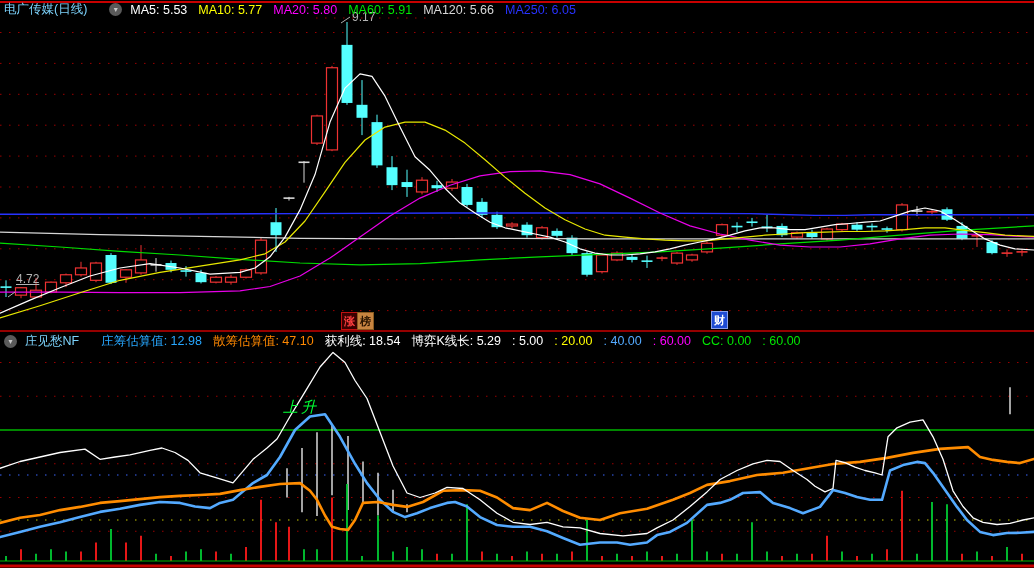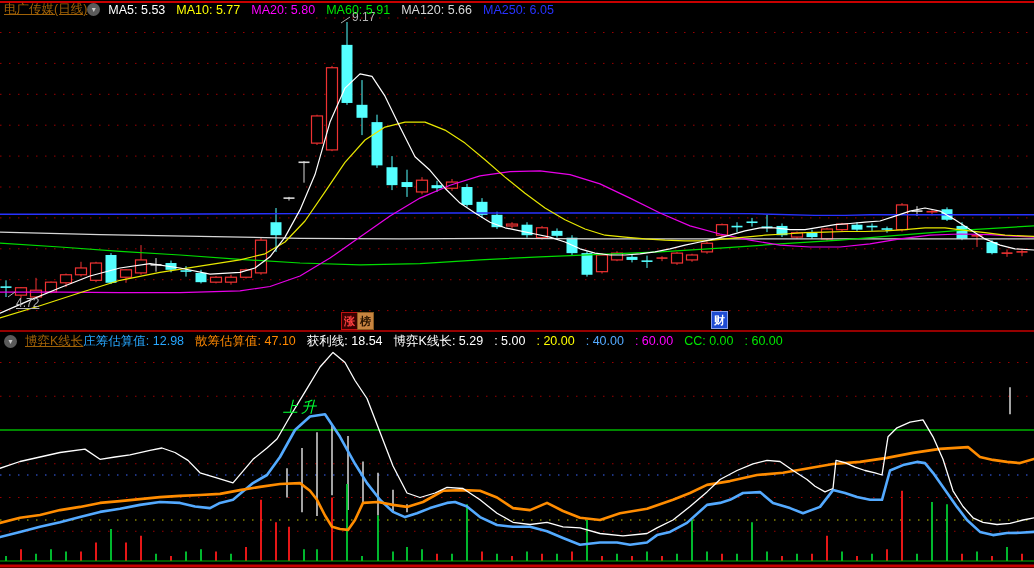--- a/index.html
+++ b/index.html
@@ -2,21 +2,21 @@
 <html><head>
 <meta charset="utf-8">
 <style>
   html,body{margin:0;padding:0;background:#000;}
   body{width:1034px;height:568px;position:relative;overflow:hidden;
        font-family:"Liberation Sans","DejaVu Sans",sans-serif;}
   #chart{position:absolute;left:0;top:0;z-index:1;}
   .hdr{position:absolute;display:flex;align-items:center;white-space:nowrap;
        font-size:12.5px;z-index:8;letter-spacing:0;}
   .hdr .itm{margin-right:11px;}
-  .title{color:#a16207;margin-right:0;text-decoration:underline;}
+  .title{color:#7dd3fc;margin-right:22px;}
   .circle-icon{width:13px;height:13px;border-radius:50%;background:#5a5a5a;color:#c8c8c8;
        display:inline-flex;align-items:center;justify-content:center;font-size:8px;
        margin-right:8px;flex:0 0 auto;}
   .anno{position:absolute;z-index:7;font-size:12px;color:#b4b4b4;}
   .rise{position:absolute;z-index:7;font-size:15px;color:#00ff33;letter-spacing:3px;}
   .badge{position:absolute;z-index:9;width:15px;height:16px;font-size:11px;font-weight:bold;
        display:flex;align-items:center;justify-content:center;line-height:1;}
   .badge-zhang{background:#3a0000;border:1px solid #c01010;color:#ff4040;}
   .badge-bang{background:#c88440;border:1px solid #8a5a20;color:#2a1400;}
   .badge-cai{background:#1e4bd2;border:1px solid #8aa0e8;color:#ffffff;}
@@ -279,22 +279,22 @@
   </svg>
 
 <div class="hdr" style="left:4px;top:1px;">
   <span class="title">电广传媒(日线)</span>
   <span class="circle-icon">▾</span>
   <span><span class="itm" style="color: rgb(255, 255, 255);">MA5: 5.53</span><span class="itm" style="color: rgb(255, 255, 0);">MA10: 5.77</span><span class="itm" style="color: rgb(255, 0, 255);">MA20: 5.80</span><span class="itm" style="color: rgb(0, 230, 0);">MA60: 5.91</span><span class="itm" style="color: rgb(214, 214, 214);">MA120: 5.66</span><span class="itm" style="color: rgb(40, 50, 255);">MA250: 6.05</span></span>
 </div>
 
 <div class="hdr" style="left:4px;top:333px;">
   <span class="circle-icon">▾</span>
-  <span class="title">博弈K线长</span>
+  <span class="title">庄见愁NF</span>
   <span><span class="itm" style="color: rgb(39, 167, 255);">庄筹估算值: 12.98</span><span class="itm" style="color: rgb(255, 136, 0);">散筹估算值: 47.10</span><span class="itm" style="color: rgb(255, 255, 255);">获利线: 18.54</span><span class="itm" style="color: rgb(255, 255, 255);">博弈K线长: 5.29</span><span class="itm" style="color: rgb(255, 255, 255);">: 5.00</span><span class="itm" style="color: rgb(255, 255, 0);">: 20.00</span><span class="itm" style="color: rgb(84, 170, 255);">: 40.00</span><span class="itm" style="color: rgb(255, 0, 255);">: 60.00</span><span class="itm" style="color: rgb(0, 230, 0);">CC: 0.00</span><span class="itm" style="color: rgb(0, 230, 0);">: 60.00</span></span>
 </div>
 
 <div class="anno" style="left:352px;top:10px;">9.17</div>
-<div class="anno" style="left:16px;top:296px;text-decoration:underline;">4.72</div>
+<div class="anno" style="left:16px;top:272px;text-decoration:underline;">4.72</div>
 <div class="rise" style="left:283px;top:398px;font-style:italic;">上升</div>
 <div class="badge badge-zhang" style="left:341px;top:312px;">涨</div>
 <div class="badge badge-bang" style="left:357px;top:312px;">榜</div>
 <div class="badge badge-cai" style="left:711px;top:311px;">财</div>
 
 </body></html>

